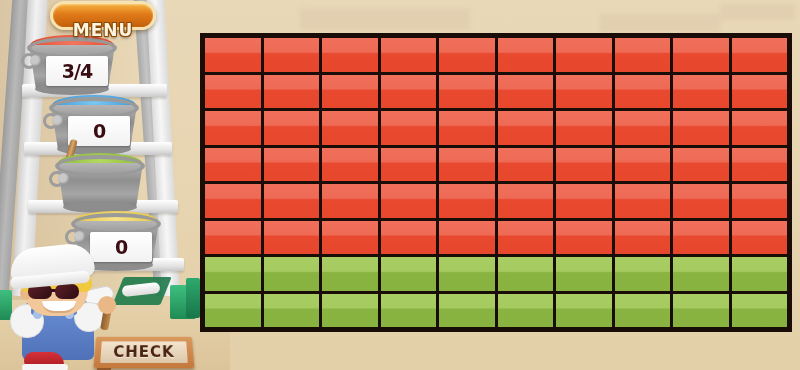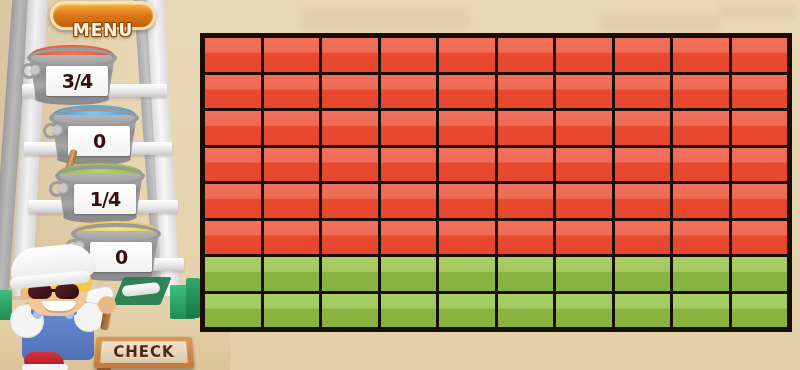--- a/index.html
+++ b/index.html
@@ -51,21 +51,21 @@
     background:linear-gradient(180deg,#ffffff,#e4e4e4 60%,#c8c8c8);
     border-radius:2px;
     box-shadow:0 2px 2px rgba(120,110,95,.25);
   }
   .lad-step.s1 { top:88px;  left:28px; width:145px; }
   .lad-step.s2 { top:146px; left:30px; width:148px; }
   .lad-step.s3 { top:204px; left:34px; width:150px; }
   .lad-step.s4 { top:262px; left:38px; width:152px; }
 
   
-  .bucket { position:absolute; width:96px; height:60px;margin-top:10px; }
+  .bucket { position:absolute; width:96px; height:60px; }
   .bucket .paint {
     position:absolute; left:6px; top:0px; width:84px; height:20px;
     border-radius:50%;
     box-shadow:inset 0 -3px 4px rgba(0,0,0,.18);
   }
   .bucket .rim {
     position:absolute; left:3px; top:2px; width:90px; height:22px;
     border-radius:50%;
     border:4px solid #9a9a9a;
     background:transparent;
@@ -329,21 +329,20 @@
   </div>
 
   <div class="bucket b3">
     <div class="stirrer"></div>
     <div class="paint" style="background:radial-gradient(ellipse at 50% 40%,#b6d95f,#7fae36)"></div>
     <div class="body"></div>
     <div class="rim"></div>
     <div class="bottom"></div>
     <div class="handle"></div>
     <div class="knob"></div>
-    <div class="label">1/4</div>
   </div>
 
   <div class="bucket b4">
     <div class="paint" style="background:radial-gradient(ellipse at 50% 40%,#f6e48a,#e4bc2b)"></div>
     <div class="body"></div>
     <div class="rim"></div>
     <div class="bottom"></div>
     <div class="handle"></div>
     <div class="knob"></div>
     <div class="label">0</div>

